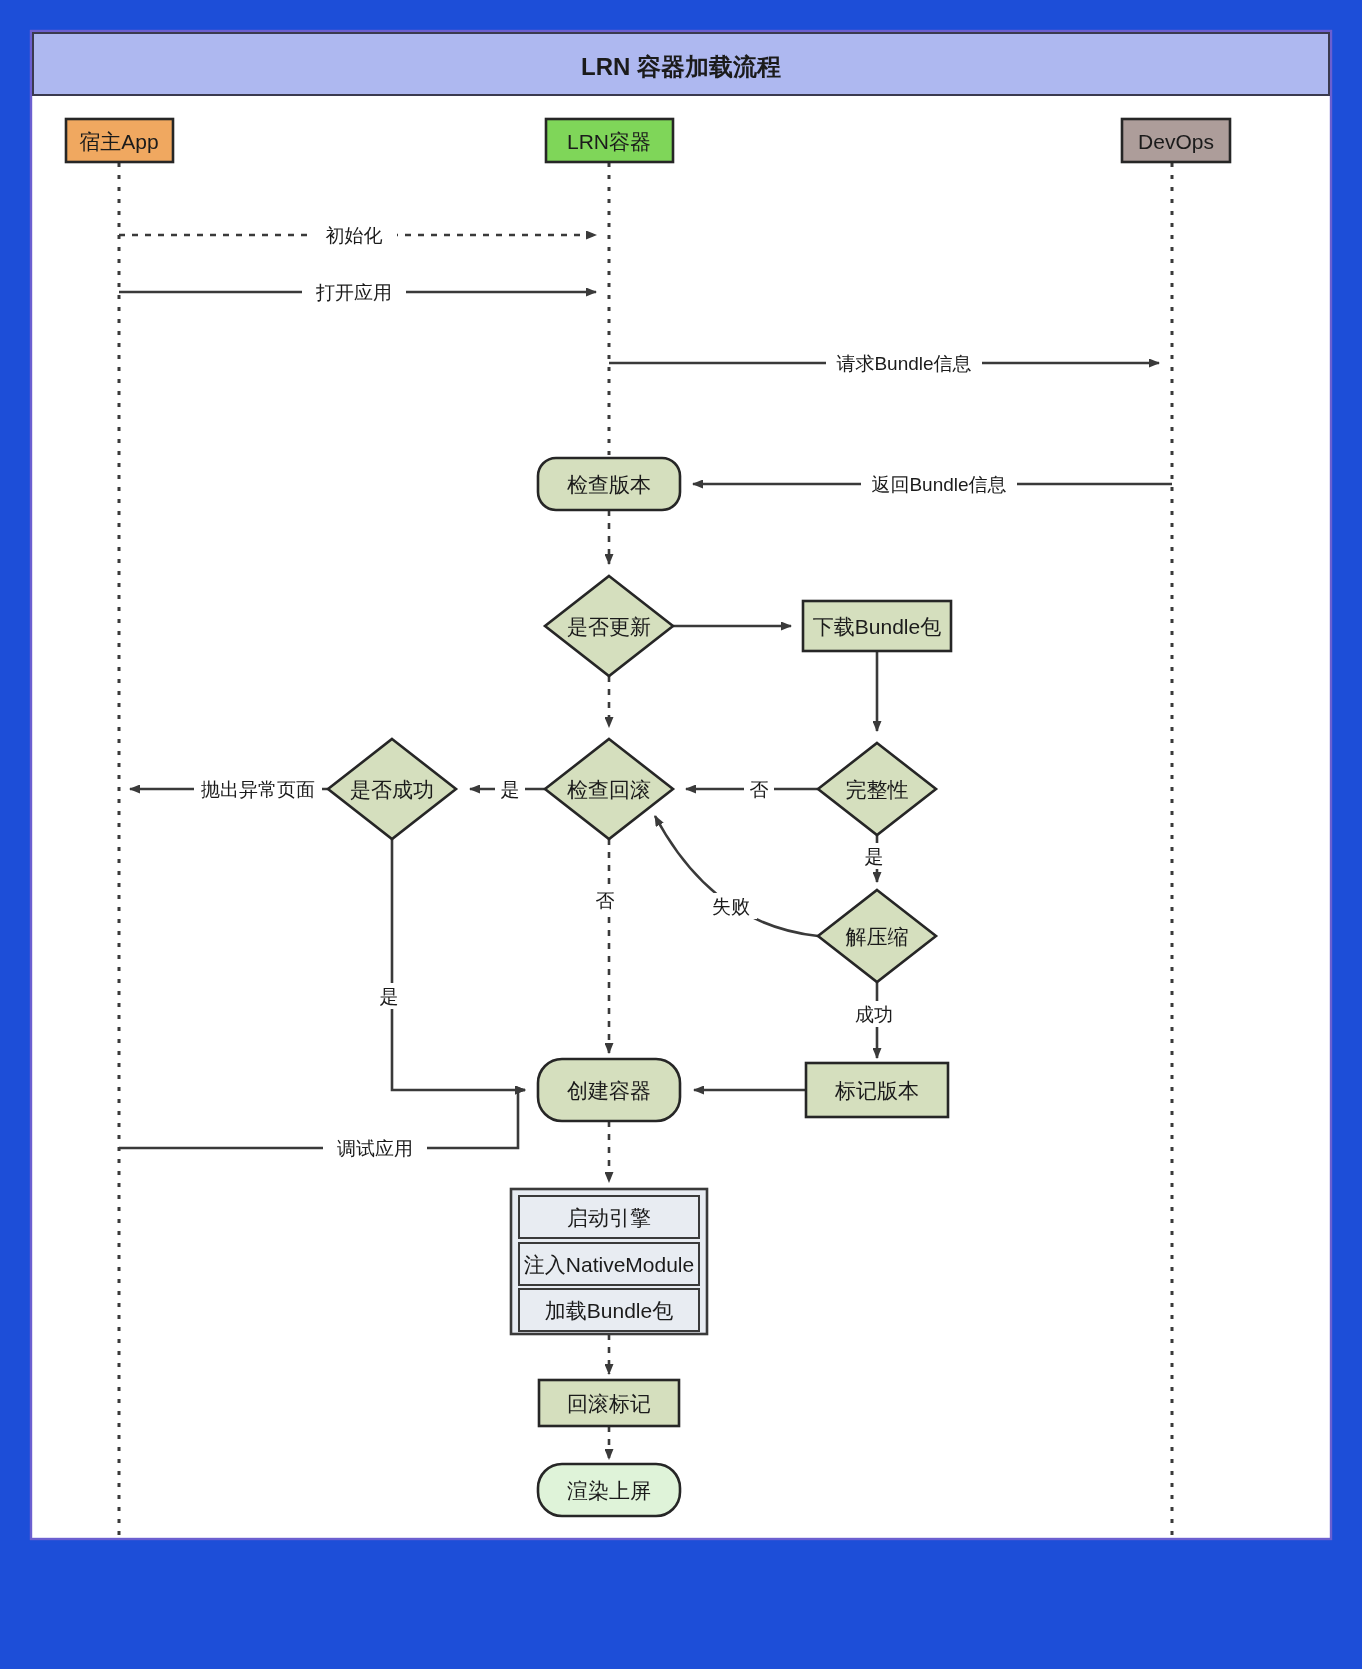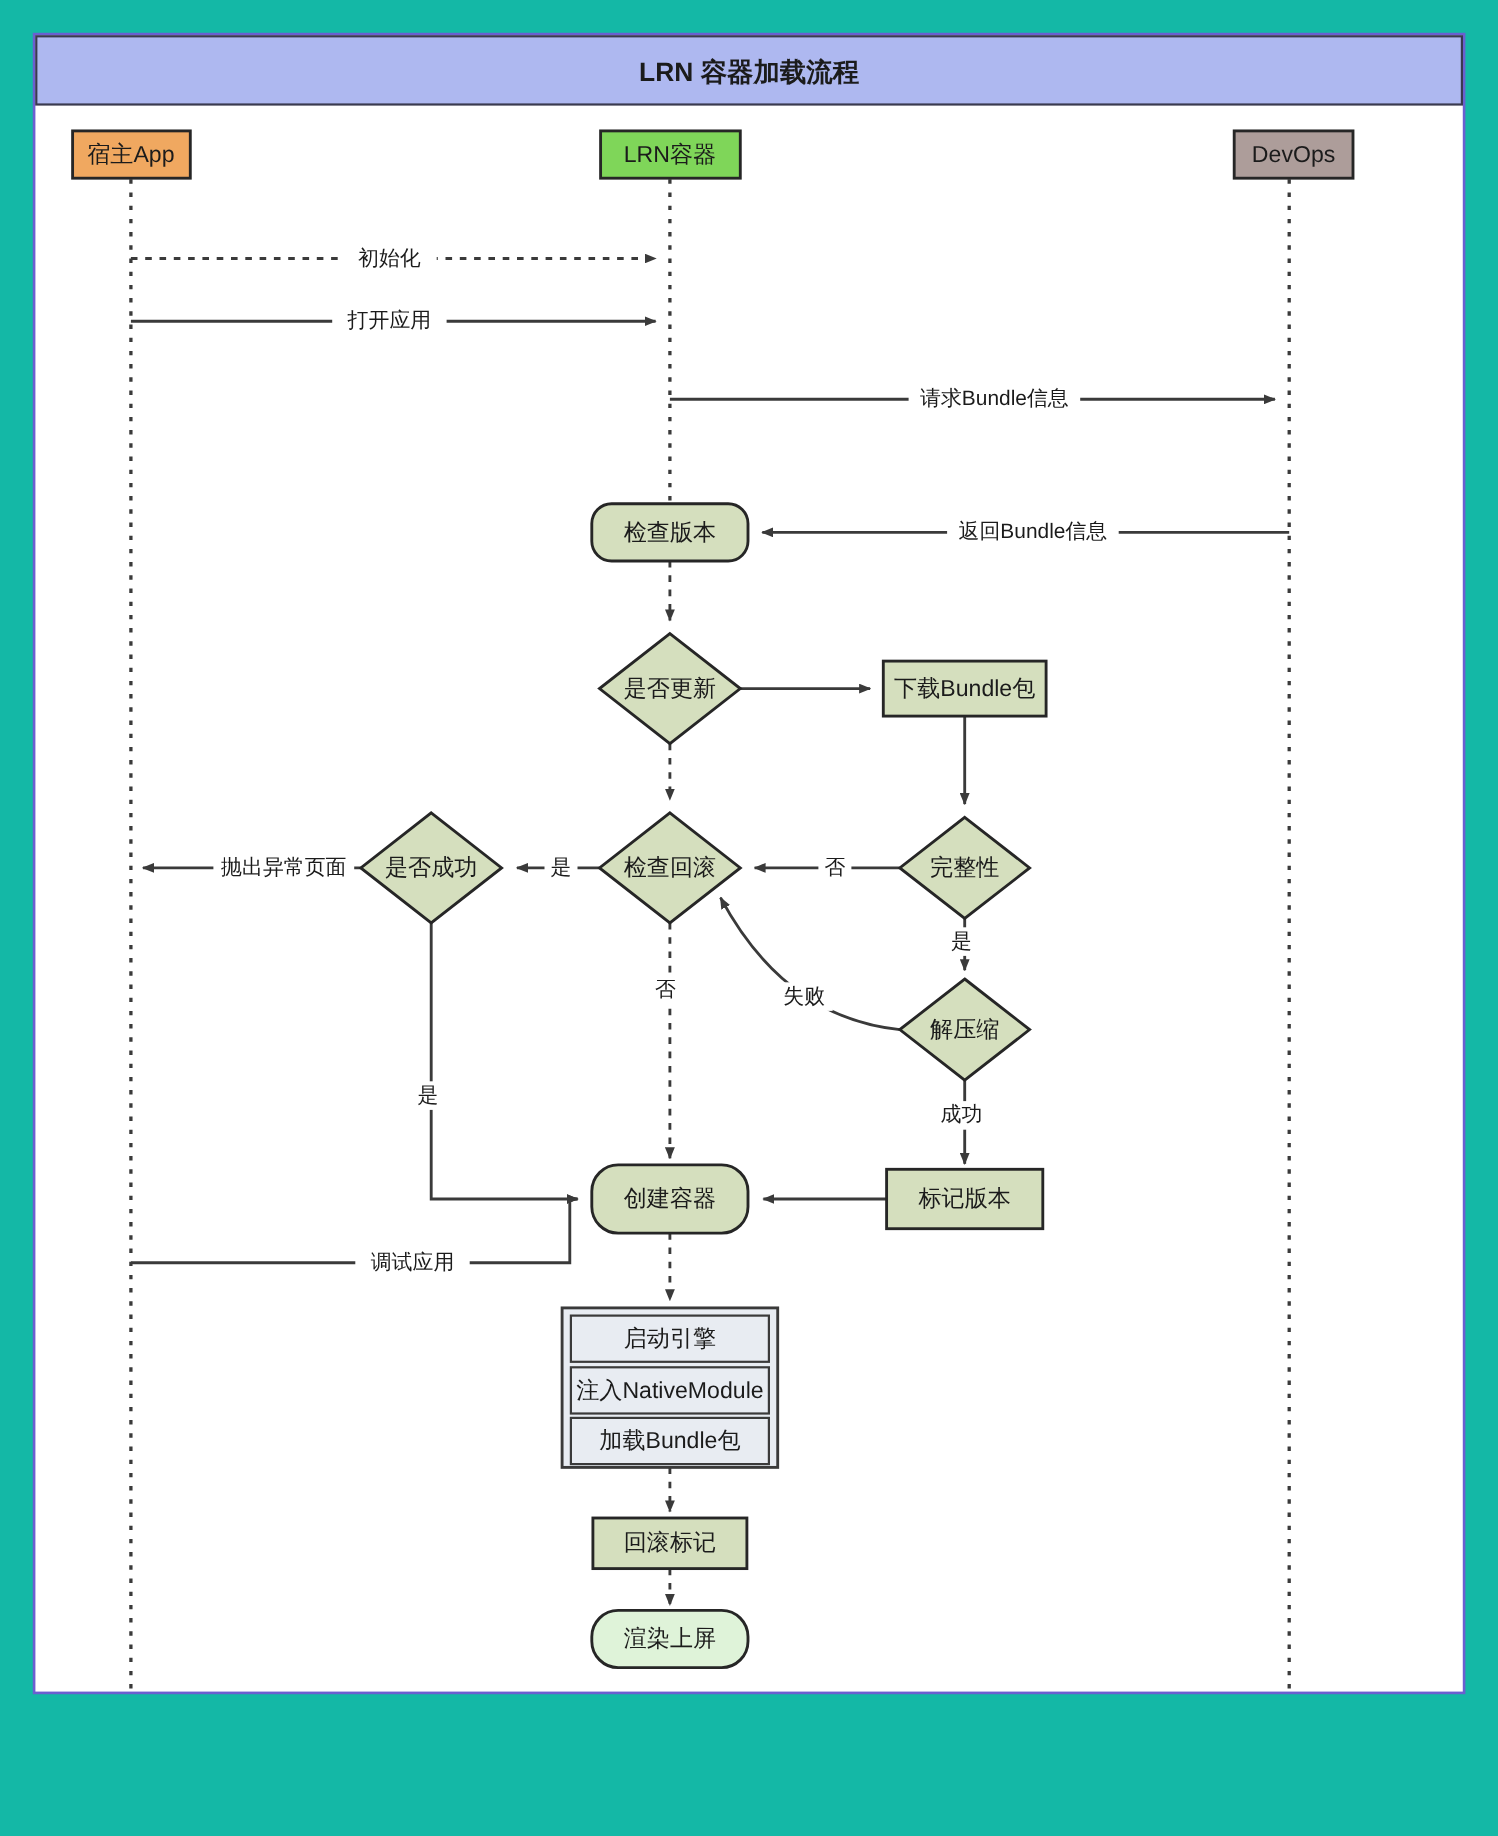--- a/index.html
+++ b/index.html
@@ -1,17 +1,17 @@
 <!DOCTYPE html>
 <html><head>
 <meta charset="utf-8">
 <style>
   html,body{margin:0;padding:0;background:#ffffff;}
   body{font-family:"Liberation Sans","DejaVu Sans",sans-serif;}
-  #stage{position:relative;width:1362px;height:1669px;background:#14b8a6;}
+  #stage{position:relative;width:1362px;height:1669px;background:#1d4ed8;}
   svg{display:block;}
   .nlabel{font-family:"Liberation Sans","DejaVu Sans",sans-serif;font-size:21px;fill:#1b1b1b;dominant-baseline:central;text-anchor:middle;}
   .elabel{font-family:"Liberation Sans","DejaVu Sans",sans-serif;font-size:19px;fill:#1b1b1b;dominant-baseline:central;text-anchor:middle;}
   .plabel{font-family:"Liberation Sans","DejaVu Sans",sans-serif;font-size:21px;fill:#1b1b1b;dominant-baseline:central;text-anchor:middle;}
   .title{font-family:"Liberation Sans","DejaVu Sans",sans-serif;font-size:24px;font-weight:bold;fill:#1b1b1b;dominant-baseline:central;text-anchor:middle;}
   .shp{stroke:#262626;stroke-width:2.6;}
   .lifeline{stroke:#3a3a3a;stroke-width:3;stroke-dasharray:4 8;fill:none;}
   .solid{stroke:#3a3a3a;stroke-width:2.6;fill:none;}
   .dash{stroke:#3a3a3a;stroke-width:2.6;fill:none;stroke-dasharray:6 7;}
   .lblbg{fill:#ffffff;}

